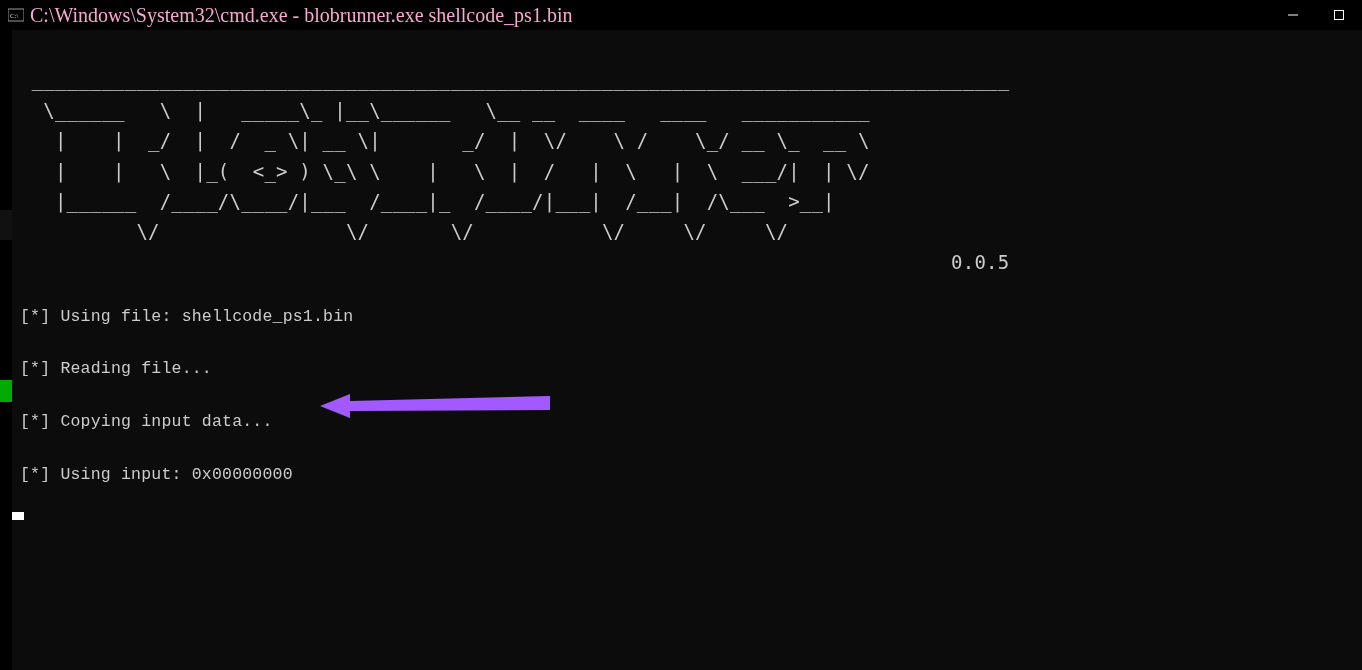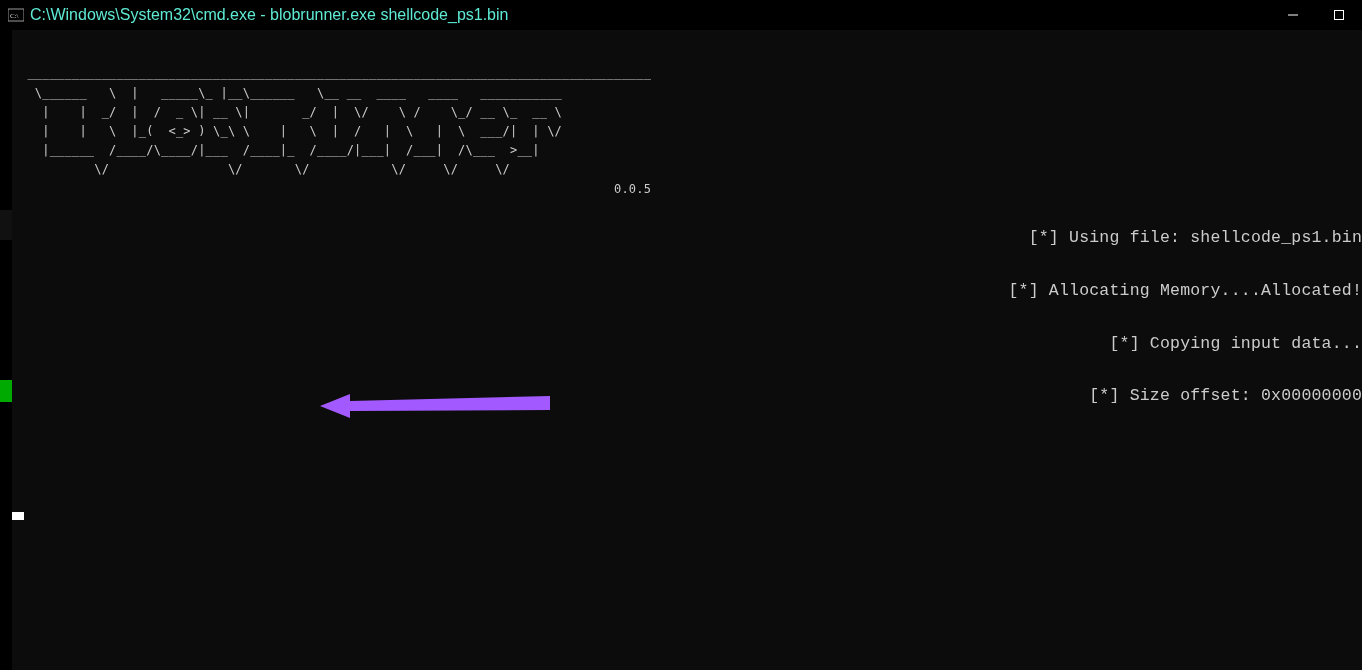--- a/index.html
+++ b/index.html
@@ -27,23 +27,23 @@
     .app-icon {
       width: 16px;
       height: 16px;
       margin-right: 6px;
       display: flex;
       align-items: center;
       justify-content: center;
     }
     .app-icon svg { display: block; }
     .title-text {
-      color: #5eead4;
-      font-size: 16px;
-      font-family: Liberation Sans, sans-serif;
+      color: #f9a8d4;
+      font-size: 20px;
+      font-family: Liberation Serif, serif;
       flex: 1;
       white-space: nowrap;
     }
     .window-controls {
       display: flex;
       height: 100%;
       margin-left: auto;
     }
     .win-btn {
       width: 46px;
@@ -58,28 +58,27 @@
       background: #0c0c0c;
       padding: 8px 0 0 0;
       font-size: 16.5px;
       line-height: 1.6;
       white-space: pre;
       color: #cccccc;
       letter-spacing: 0.2px;
     }
     .ascii-art {
       white-space: pre;
-      font-size: 12px;
+      font-size: 19px;
       line-height: 1.6;
       color: #cccccc;
       letter-spacing: 0.2px;
     }
     .output-line {
       white-space: pre;
-      text-align: right;
     }
     .left-bar {
       position: absolute;
       left: 0;
       top: 30px;
       width: 12px;
       height: 640px;
       background: #000;
       z-index: 2;
     }
@@ -134,23 +133,23 @@
 <div class="console" style="padding-left:20px;">
 <pre class="ascii-art"> ____________________________________________________________________________________
   \______   \  |   _____\_ |__\______   \__ __  ____   ____   ___________  
    |    |  _/  |  /  _ \| __ \|       _/  |  \/    \ /    \_/ __ \_  __ \ 
    |    |   \  |_(  &lt;_&gt; ) \_\ \    |   \  |  /   |  \   |  \  ___/|  | \/ 
    |______  /____/\____/|___  /____|_  /____/|___|  /___|  /\___  &gt;__|    
           \/                \/       \/           \/     \/     \/        
                                                                                 0.0.5   
 </pre>
 <div class="output-line">[*] Using file: shellcode_ps1.bin</div>
-<div class="output-line">[*] Allocating Memory....Allocated!</div>
+<div class="output-line">[*] Reading file...</div>
 <div class="output-line">[*] Copying input data...</div>
-<div class="output-line">[*] Size offset: 0x00000000</div>
+<div class="output-line">[*] Using input: 0x00000000</div>
 </div>
 
 <div id="cursor-block"></div>
 
 <div class="annotation-arrow">
   <svg width="250" height="40" viewBox="0 0 250 40">
     <defs>
       <linearGradient id="ag" x1="0" y1="0" x2="1" y2="0">
         <stop offset="0%" stop-color="#a259ff"></stop>
         <stop offset="100%" stop-color="#a259ff"></stop>

